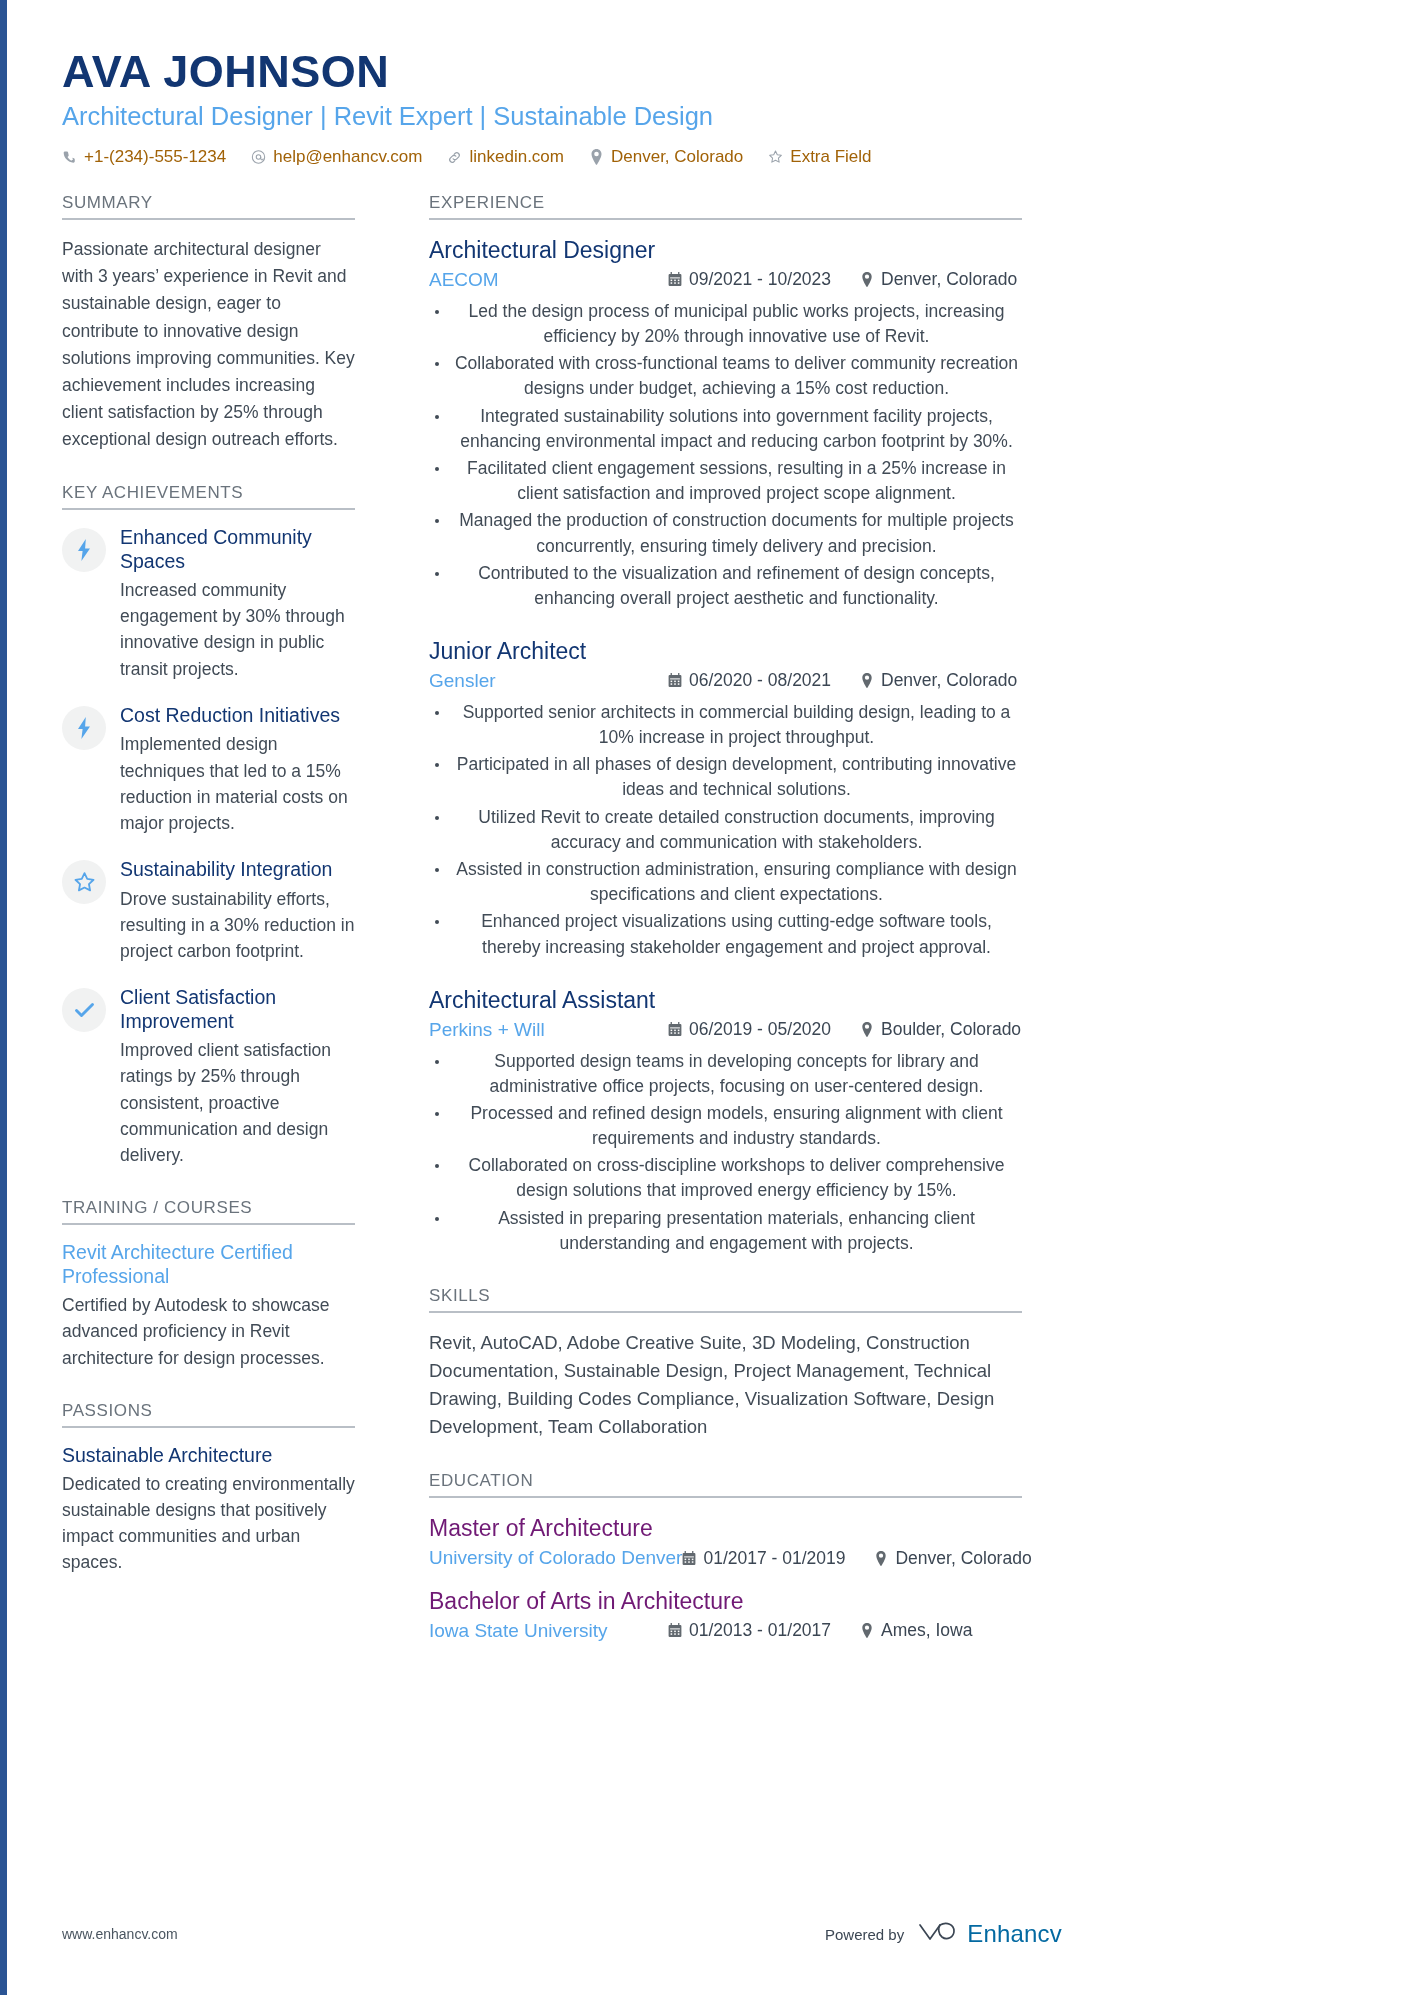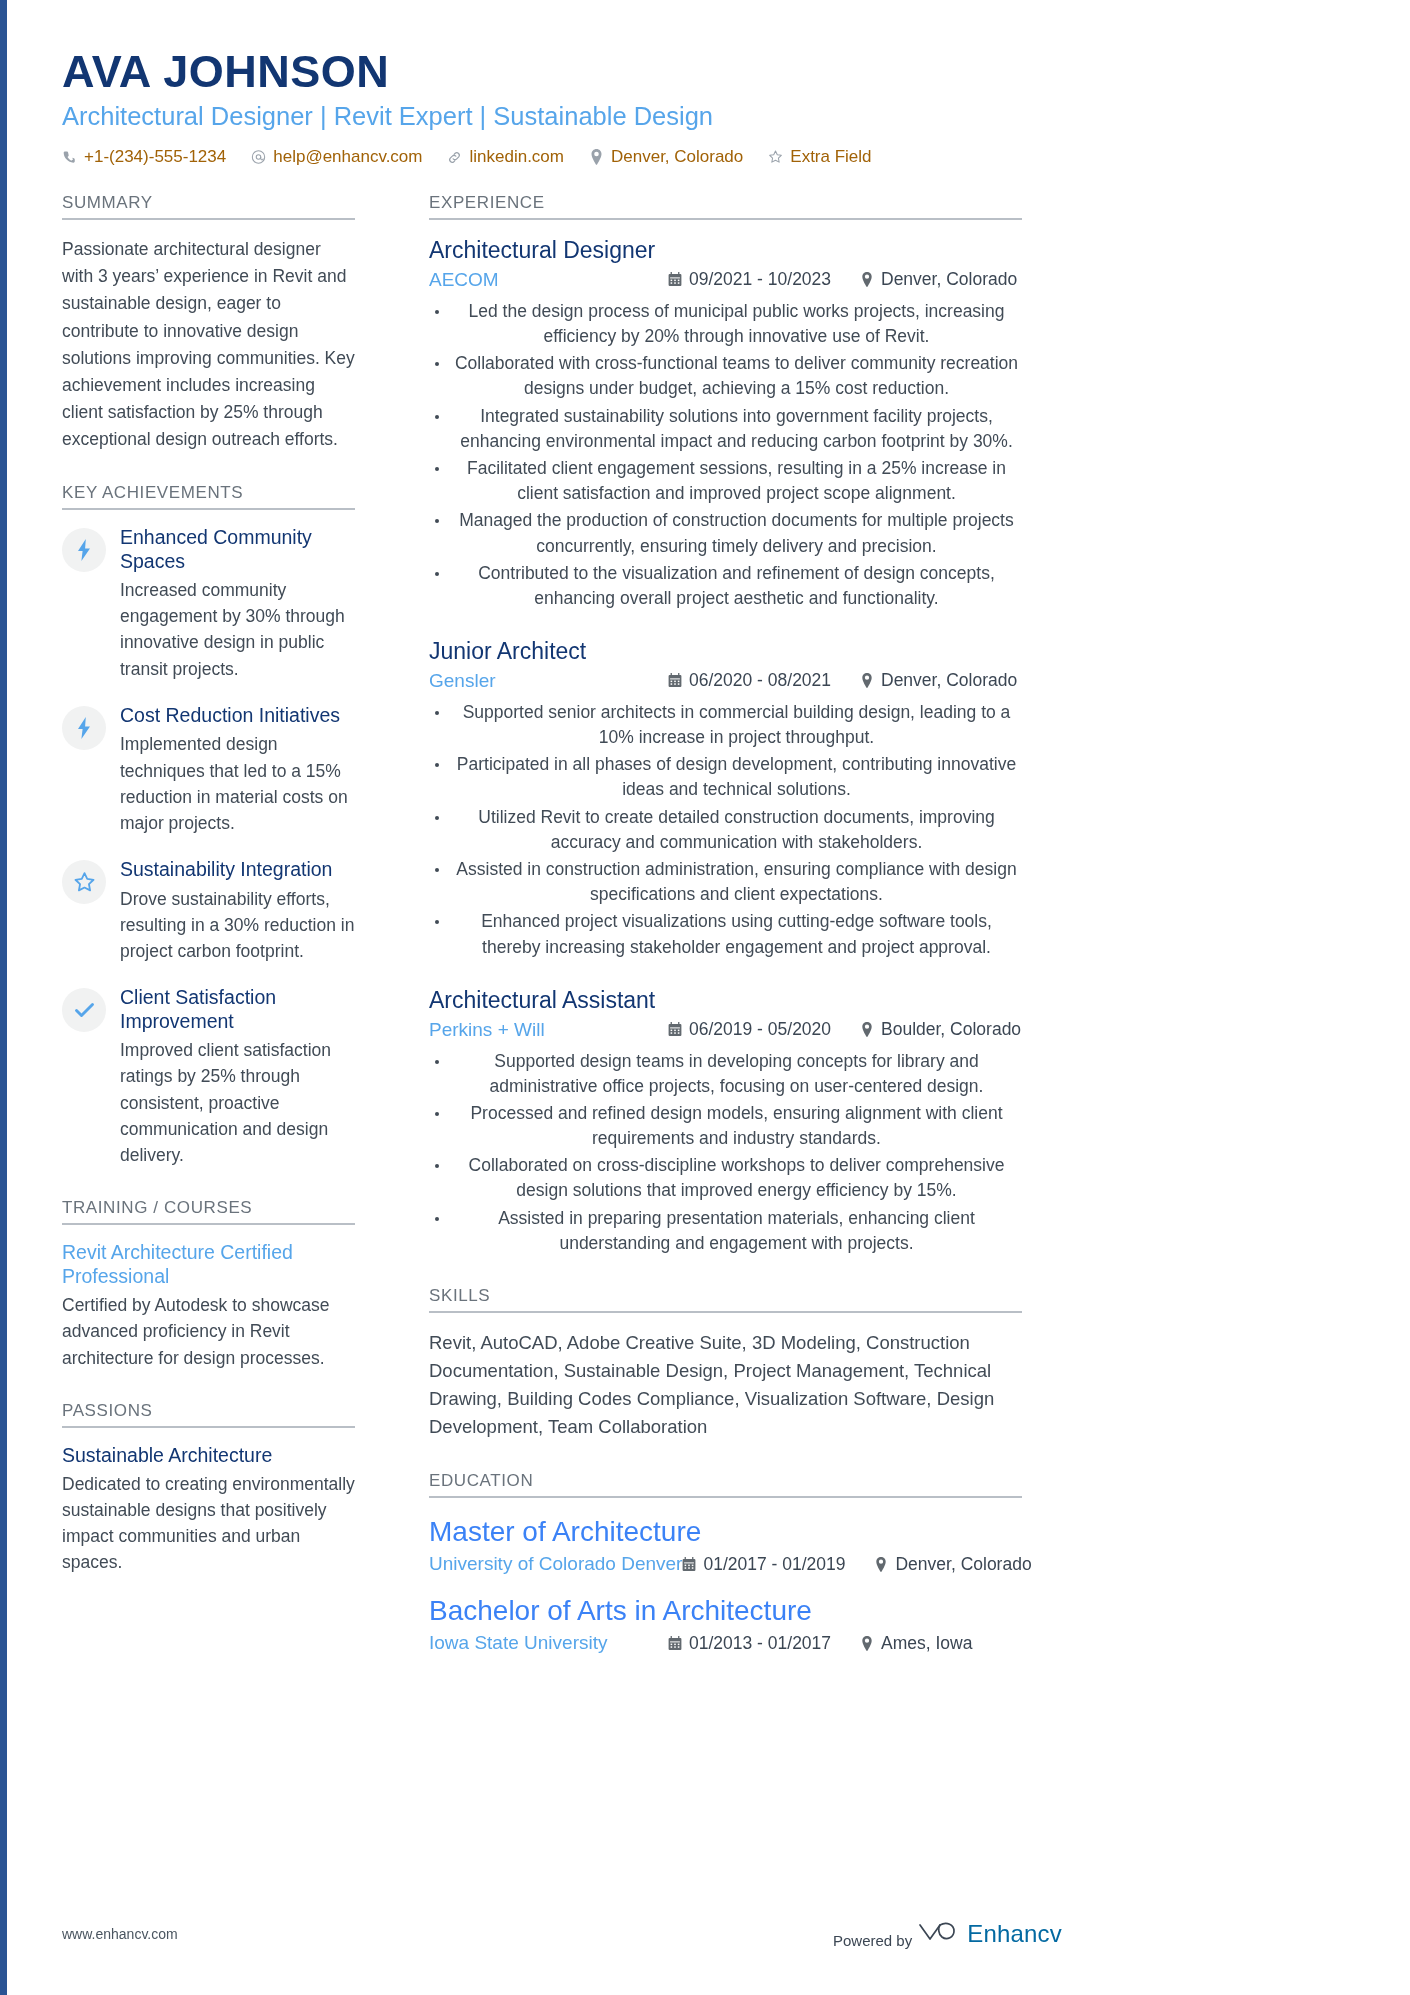--- a/index.html
+++ b/index.html
@@ -216,43 +216,43 @@
   
   .skills-text {
     font-size: 18.5px;
     line-height: 1.52;
     color: #414b56;
   }
 
   
   .edu { margin-bottom: 18px; }
   .edu-title {
-    font-size: 28px;
-    color: #3b82f6;
+    font-size: 23px;
+    color: #701a75;
     line-height: 1.25;
     margin-bottom: 4px;
   }
 
   
   .footer {
     position: absolute;
     left: 62px; right: 62px;
     bottom: 46px;
     display: flex;
     align-items: center;
     justify-content: space-between;
   }
   .footer-url {
     font-size: 14px;
     color: #4a5560;
   }
   .footer-right {
     display: flex;
-    align-items: flex-end;
-    gap: 4px;
+    align-items: center;
+    gap: 12px;
   }
   .powered {
     font-size: 15px;
     color: #3b4653;
   }
   .brand {
     display: flex;
     align-items: center;
     gap: 9px;
   }

